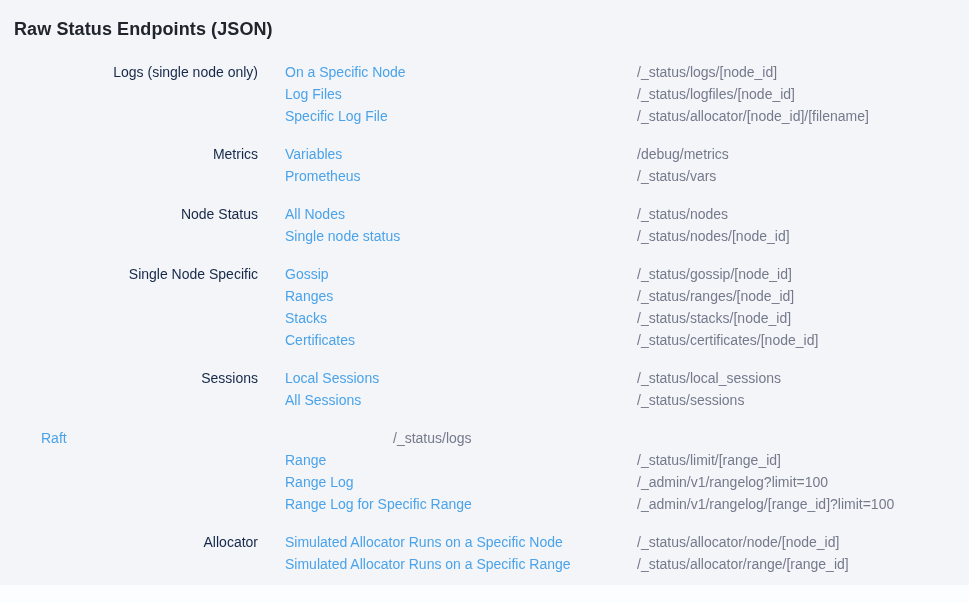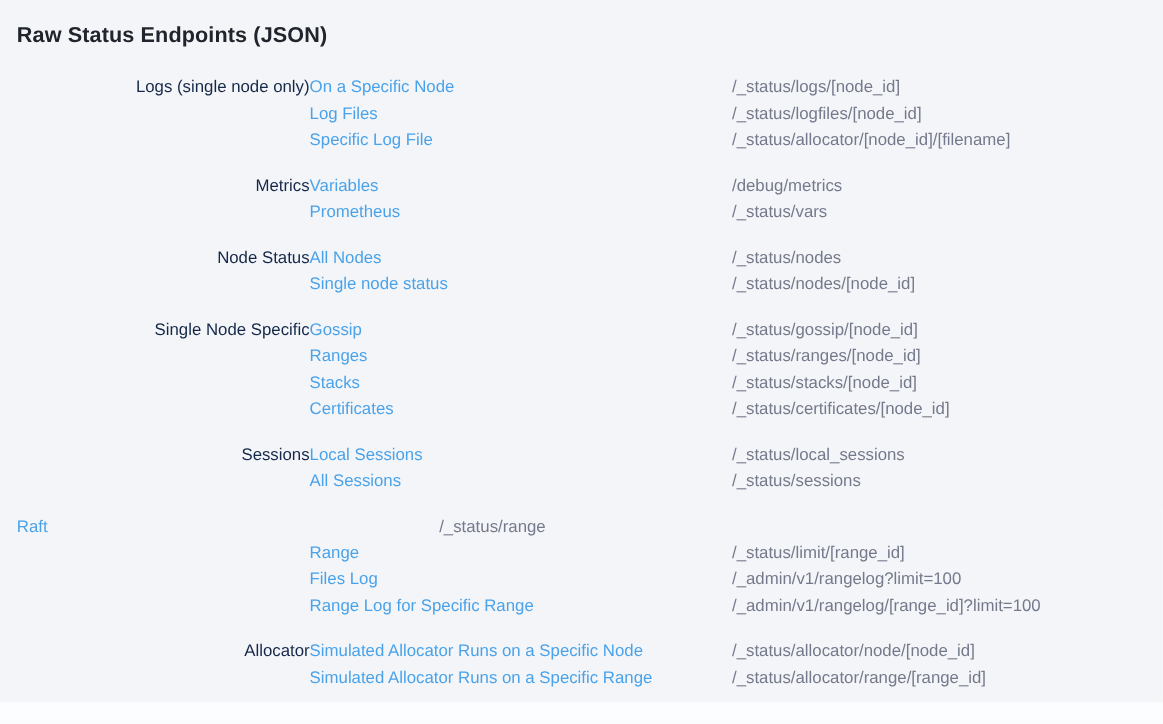--- a/index.html
+++ b/index.html
@@ -47,20 +47,21 @@
     padding-left: 14px;
   }
   .cat {
     width: 244px;
     flex: none;
     text-align: right;
     color: var(--category);
     font-weight: 400;
   }
   .link {
+    margin-left: 27px;
     width: 352px;
     flex: none;
     color: var(--link);
     text-decoration: none;
     cursor: pointer;
   }
   .path {
     color: var(--path);
   }
   .bottom-band {
@@ -146,30 +147,30 @@
         </div>
         <div class="line">
           <span class="cat"></span>
           <a class="link">All Sessions</a>
           <span class="path">/_status/sessions</span>
         </div>
       </div>
       <div class="group">
         <div class="line">
           <a class="link">Raft</a>
-          <span class="path">/_status/range</span>
+          <span class="path">/_status/logs</span>
         </div>
         <div class="line">
           <span class="cat"></span>
           <a class="link">Range</a>
           <span class="path">/_status/limit/[range_id]</span>
         </div>
         <div class="line">
           <span class="cat"></span>
-          <a class="link">Files Log</a>
+          <a class="link">Range Log</a>
           <span class="path">/_admin/v1/rangelog?limit=100</span>
         </div>
         <div class="line">
           <span class="cat"></span>
           <a class="link">Range Log for Specific Range</a>
           <span class="path">/_admin/v1/rangelog/[range_id]?limit=100</span>
         </div>
       </div>
       <div class="group">
         <div class="line">

